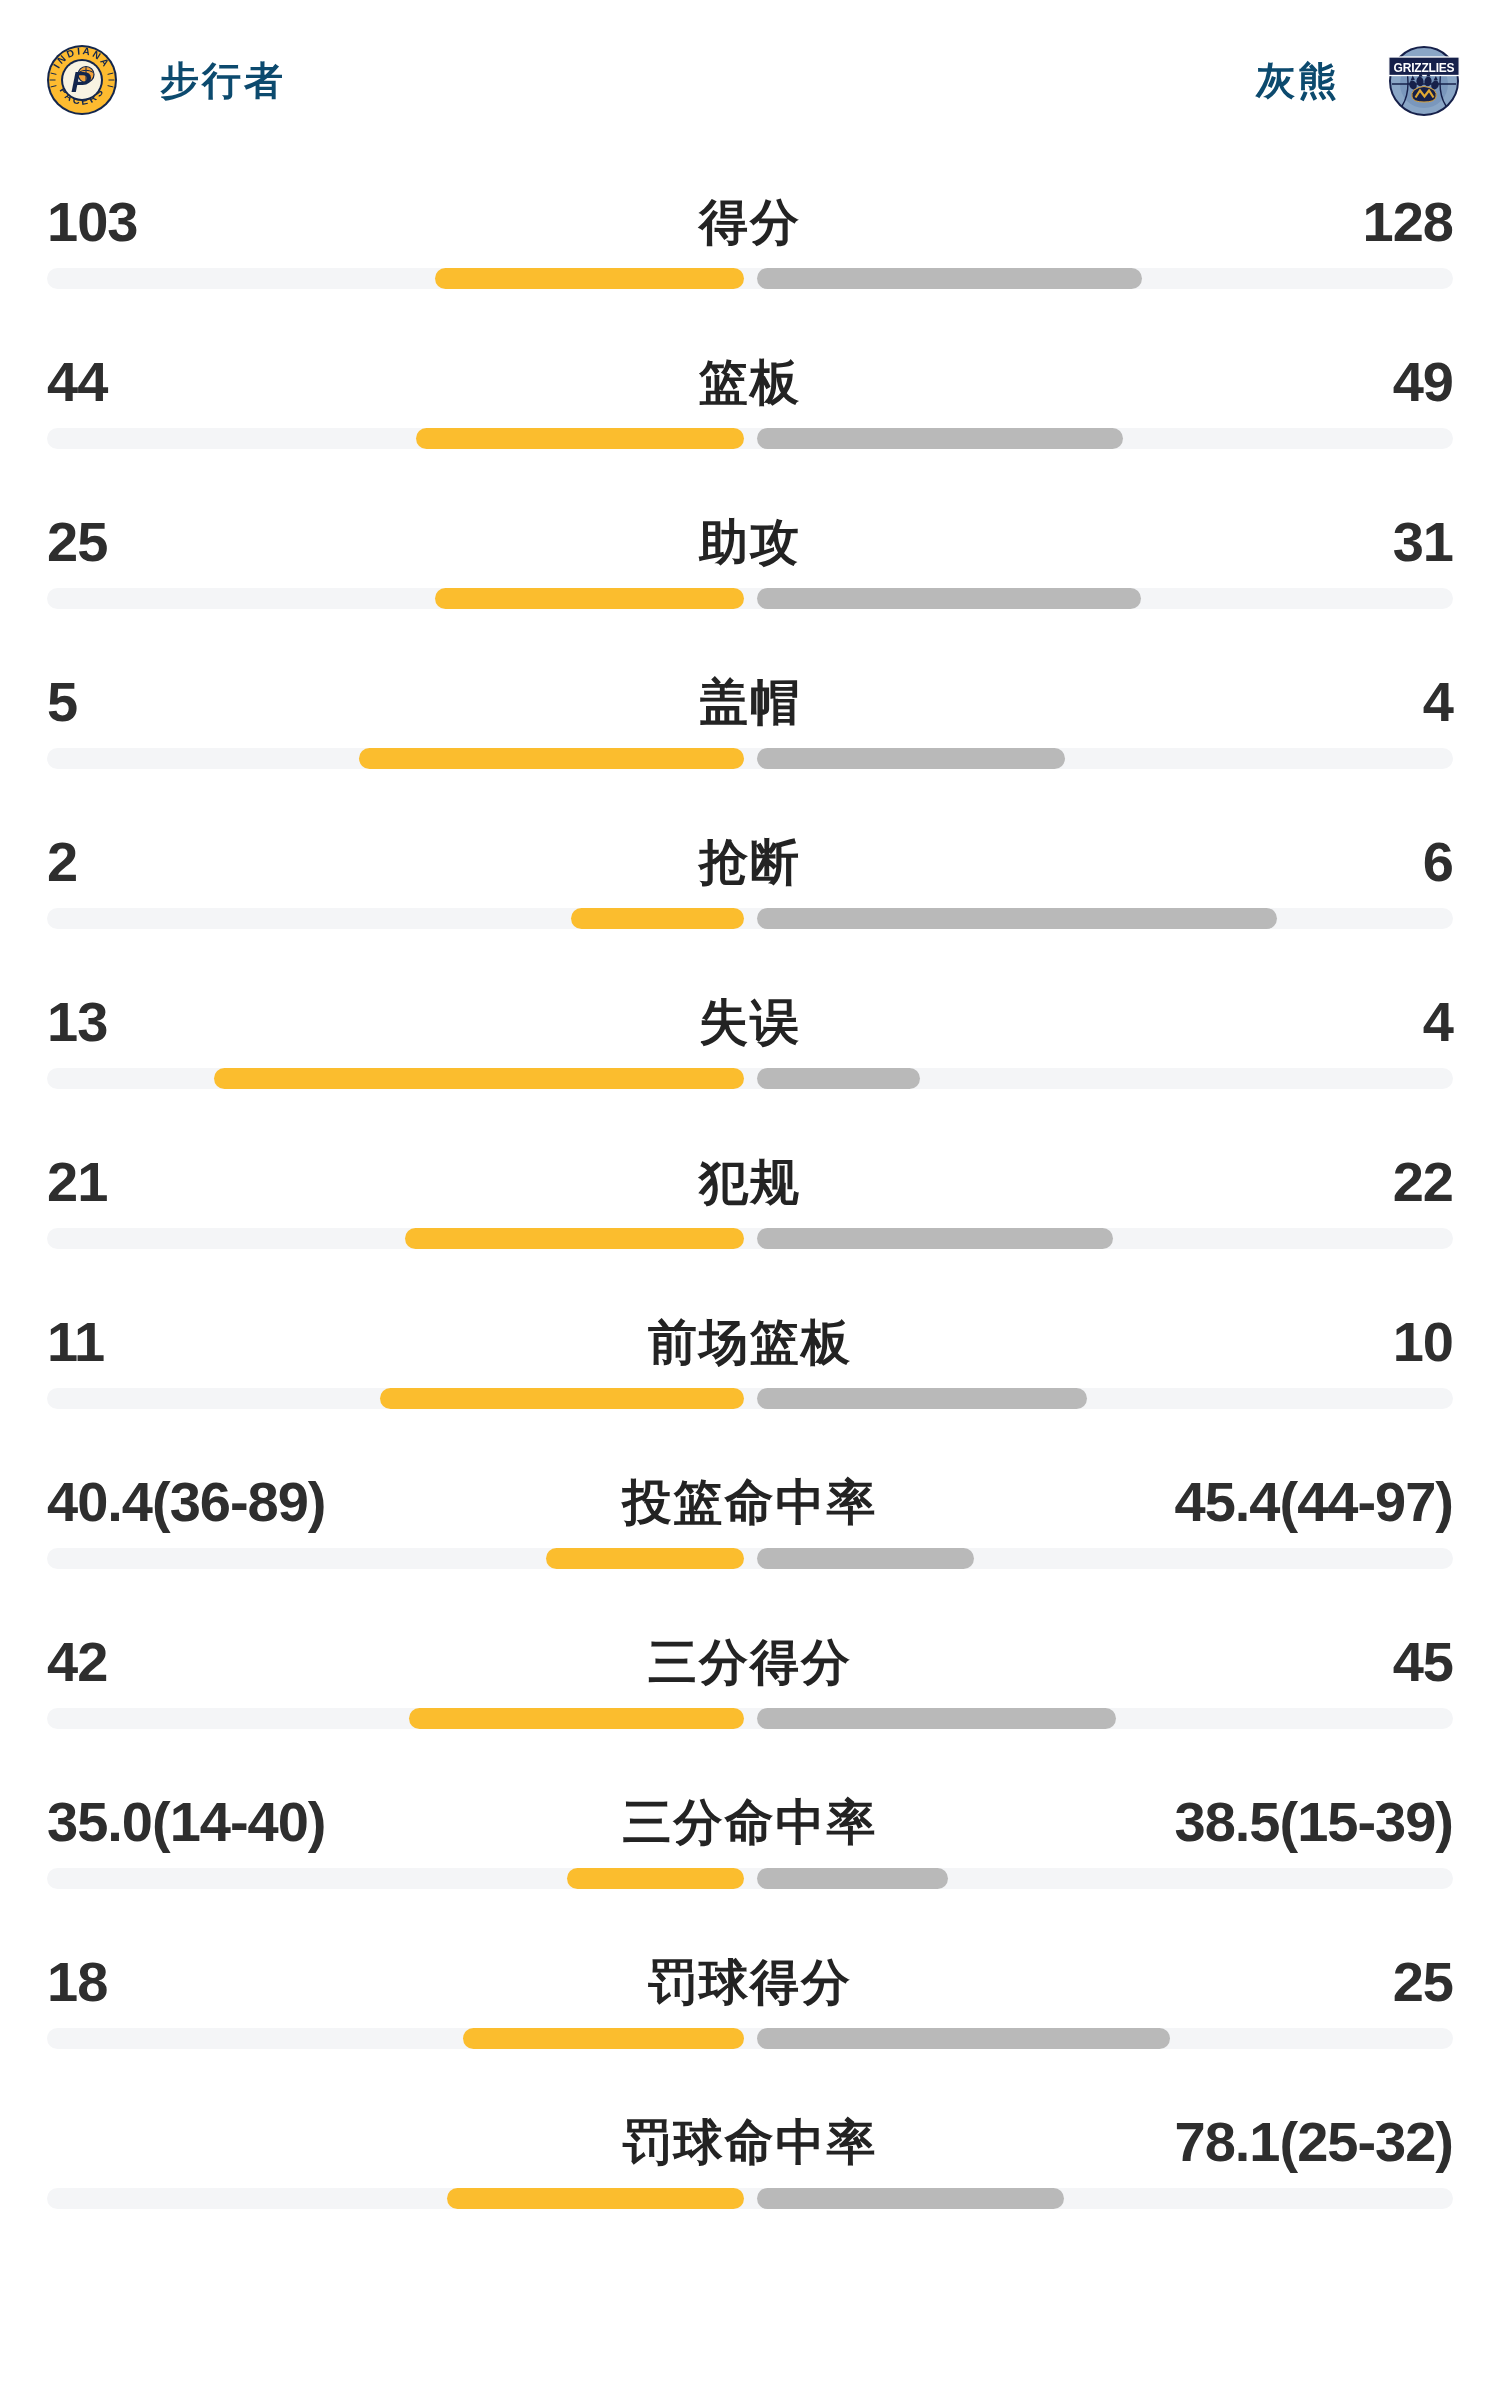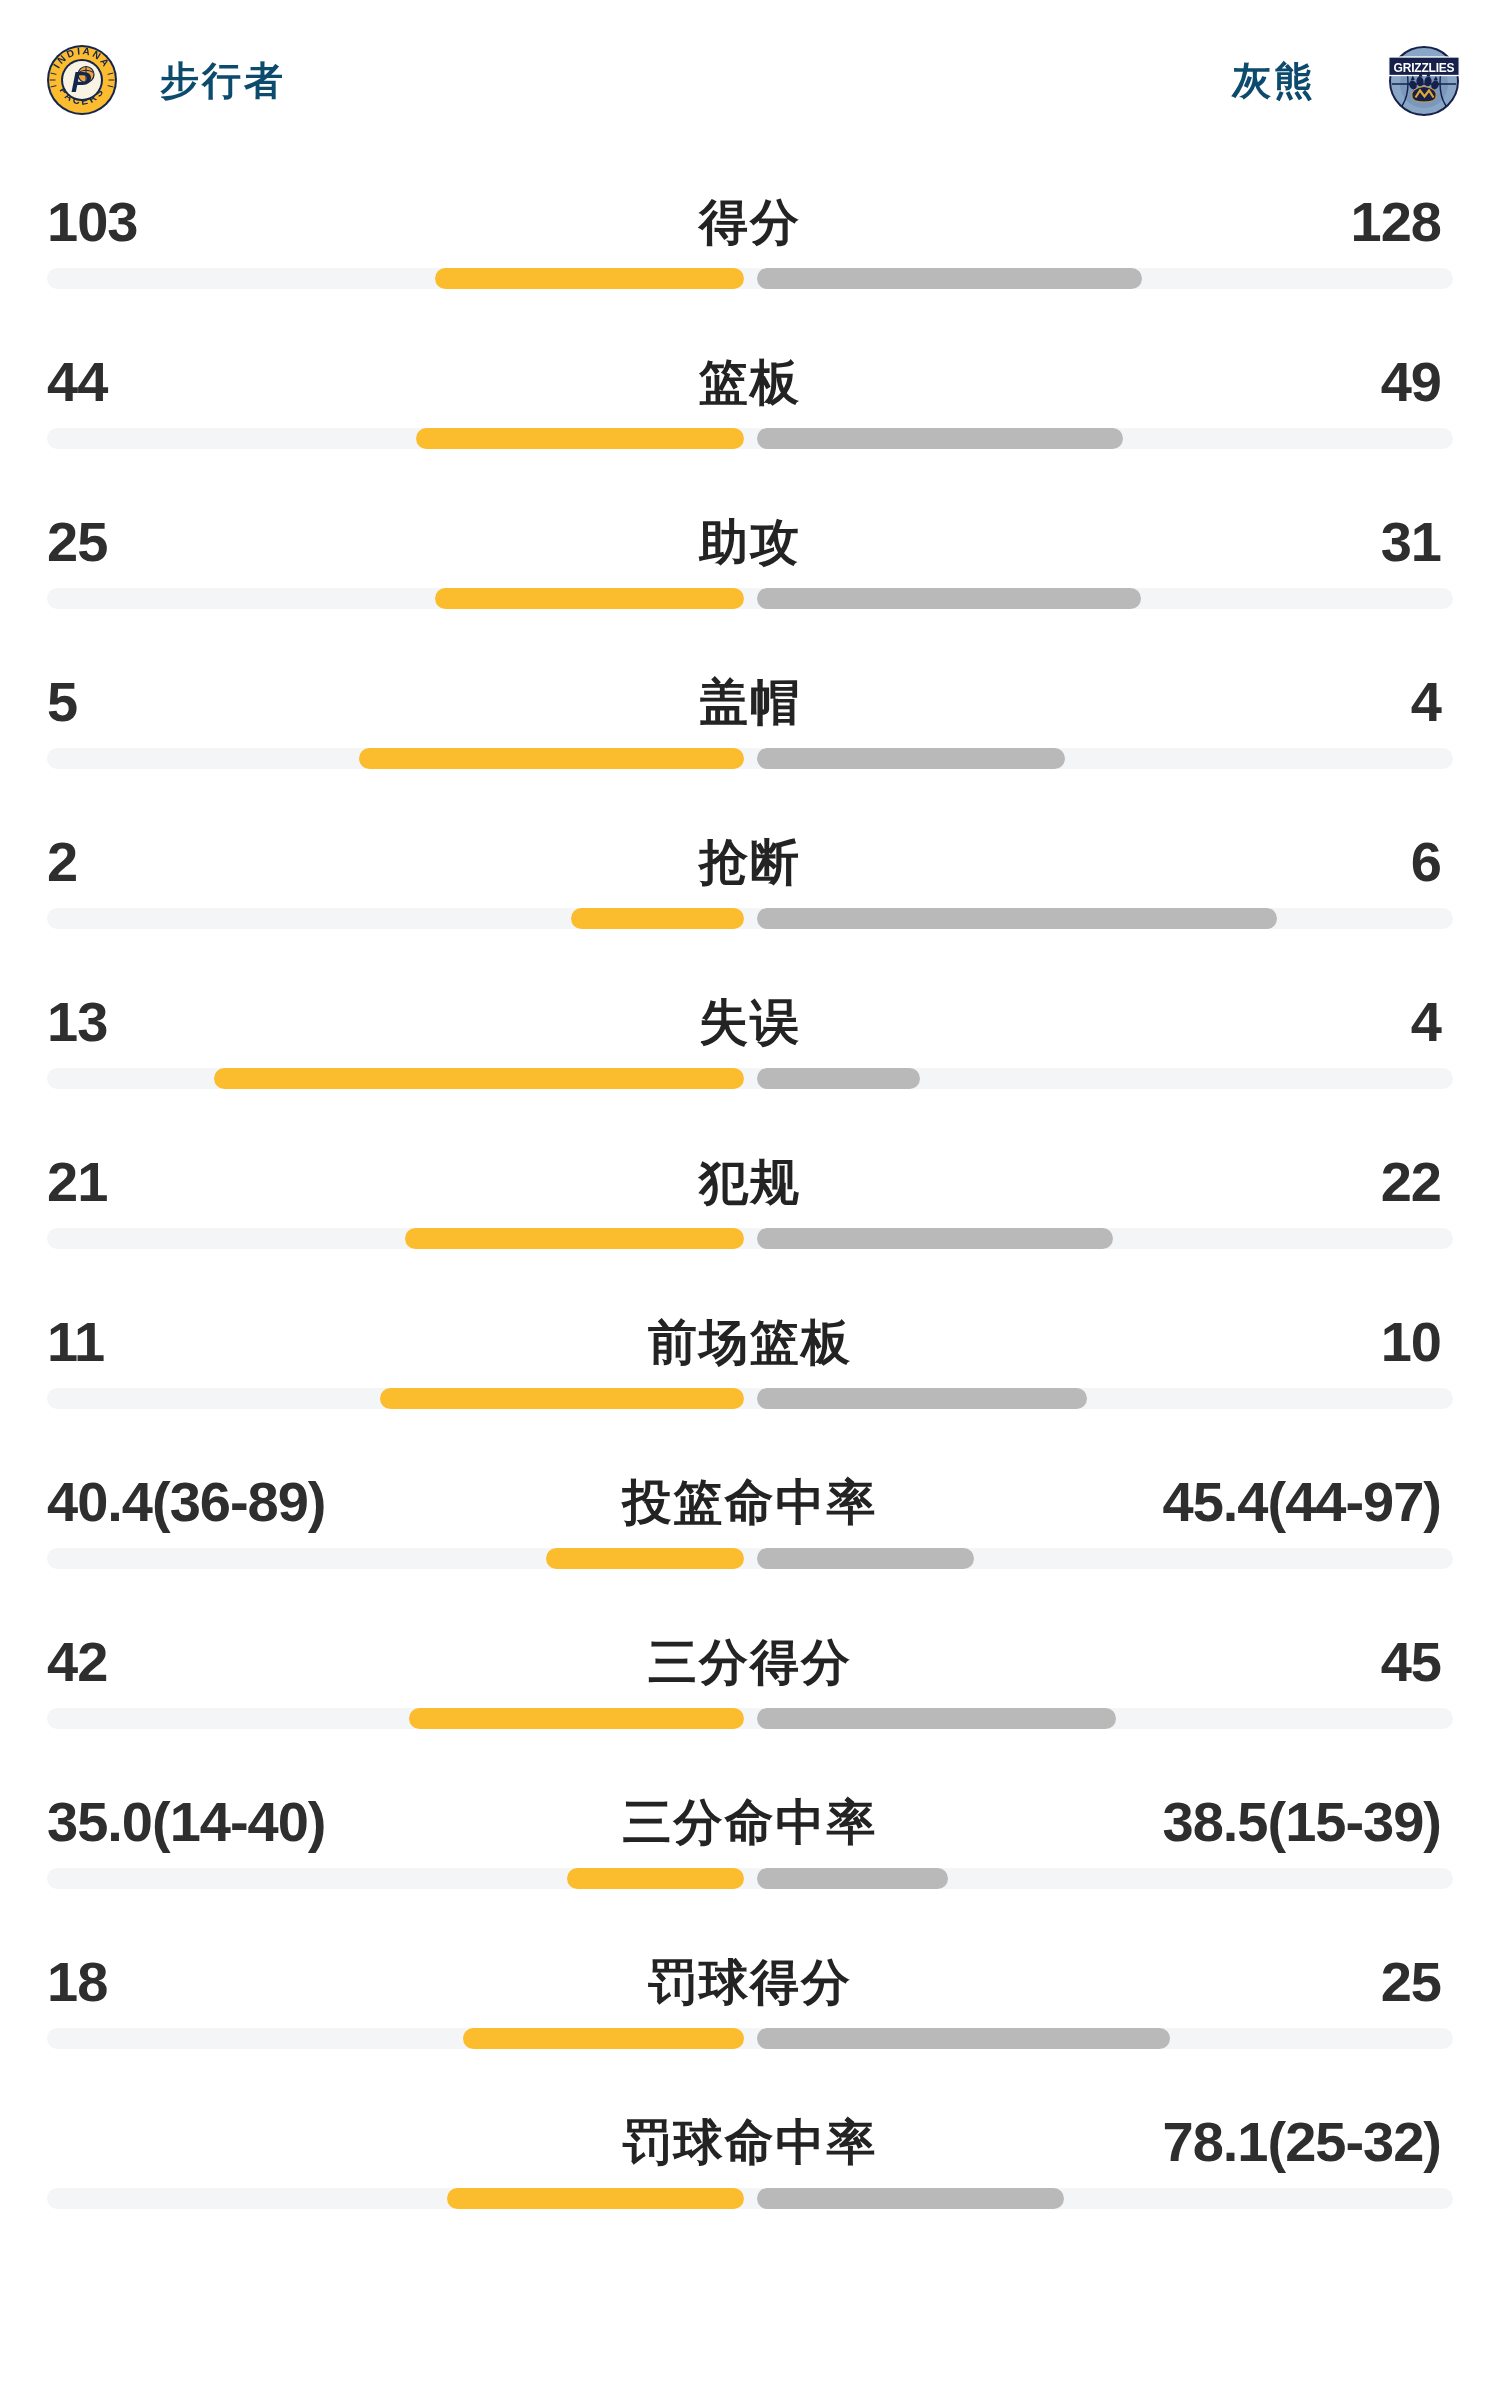--- a/index.html
+++ b/index.html
@@ -12,33 +12,33 @@
   html,body{background:#ffffff}
   body{
     width:1500px;height:2400px;overflow:hidden;position:relative;
     font-family:"Liberation Sans","DejaVu Sans",sans-serif;
   }
   
   .header{display:flex;align-items:center;height:160px;padding:0 40px 0 46px}
   .team{display:flex;align-items:center}
   .team-name{font-size:39px;font-weight:700;color:#0c4a6e;letter-spacing:3px;line-height:1}
   .team.left .team-name{margin-left:42px}
-  .team.right .team-name{margin-right:72px}
+  .team.right .team-name{margin-right:48px}
   .spacer{flex:1}
   .logo{width:72px;height:72px;display:block}
   
   .stats{margin-top:28px}
   .stat-row{position:relative;height:160px}
   .vals{position:absolute;left:0;right:0;top:2px;height:64px;line-height:64px}
   .val{
     position:absolute;top:0;font-size:56px;font-weight:700;
     color:var(--c-value);letter-spacing:-1px;white-space:nowrap;
   }
   .val.l{left:47px}
-  .val.r{right:59px}
+  .val.r{right:47px}
   .stat-label{
     display:block;text-align:center;font-size:49px;font-weight:600;
     color:#232323;letter-spacing:2px;
   }
   .track{
     position:absolute;left:47px;right:47px;top:80px;height:21px;
     border-radius:10.5px;background:var(--c-track);
   }
   .bar{position:absolute;top:0;height:21px;border-radius:10.5px}
   .bar.l{right:calc(50% + 6px);background:var(--c-left-bar)}

